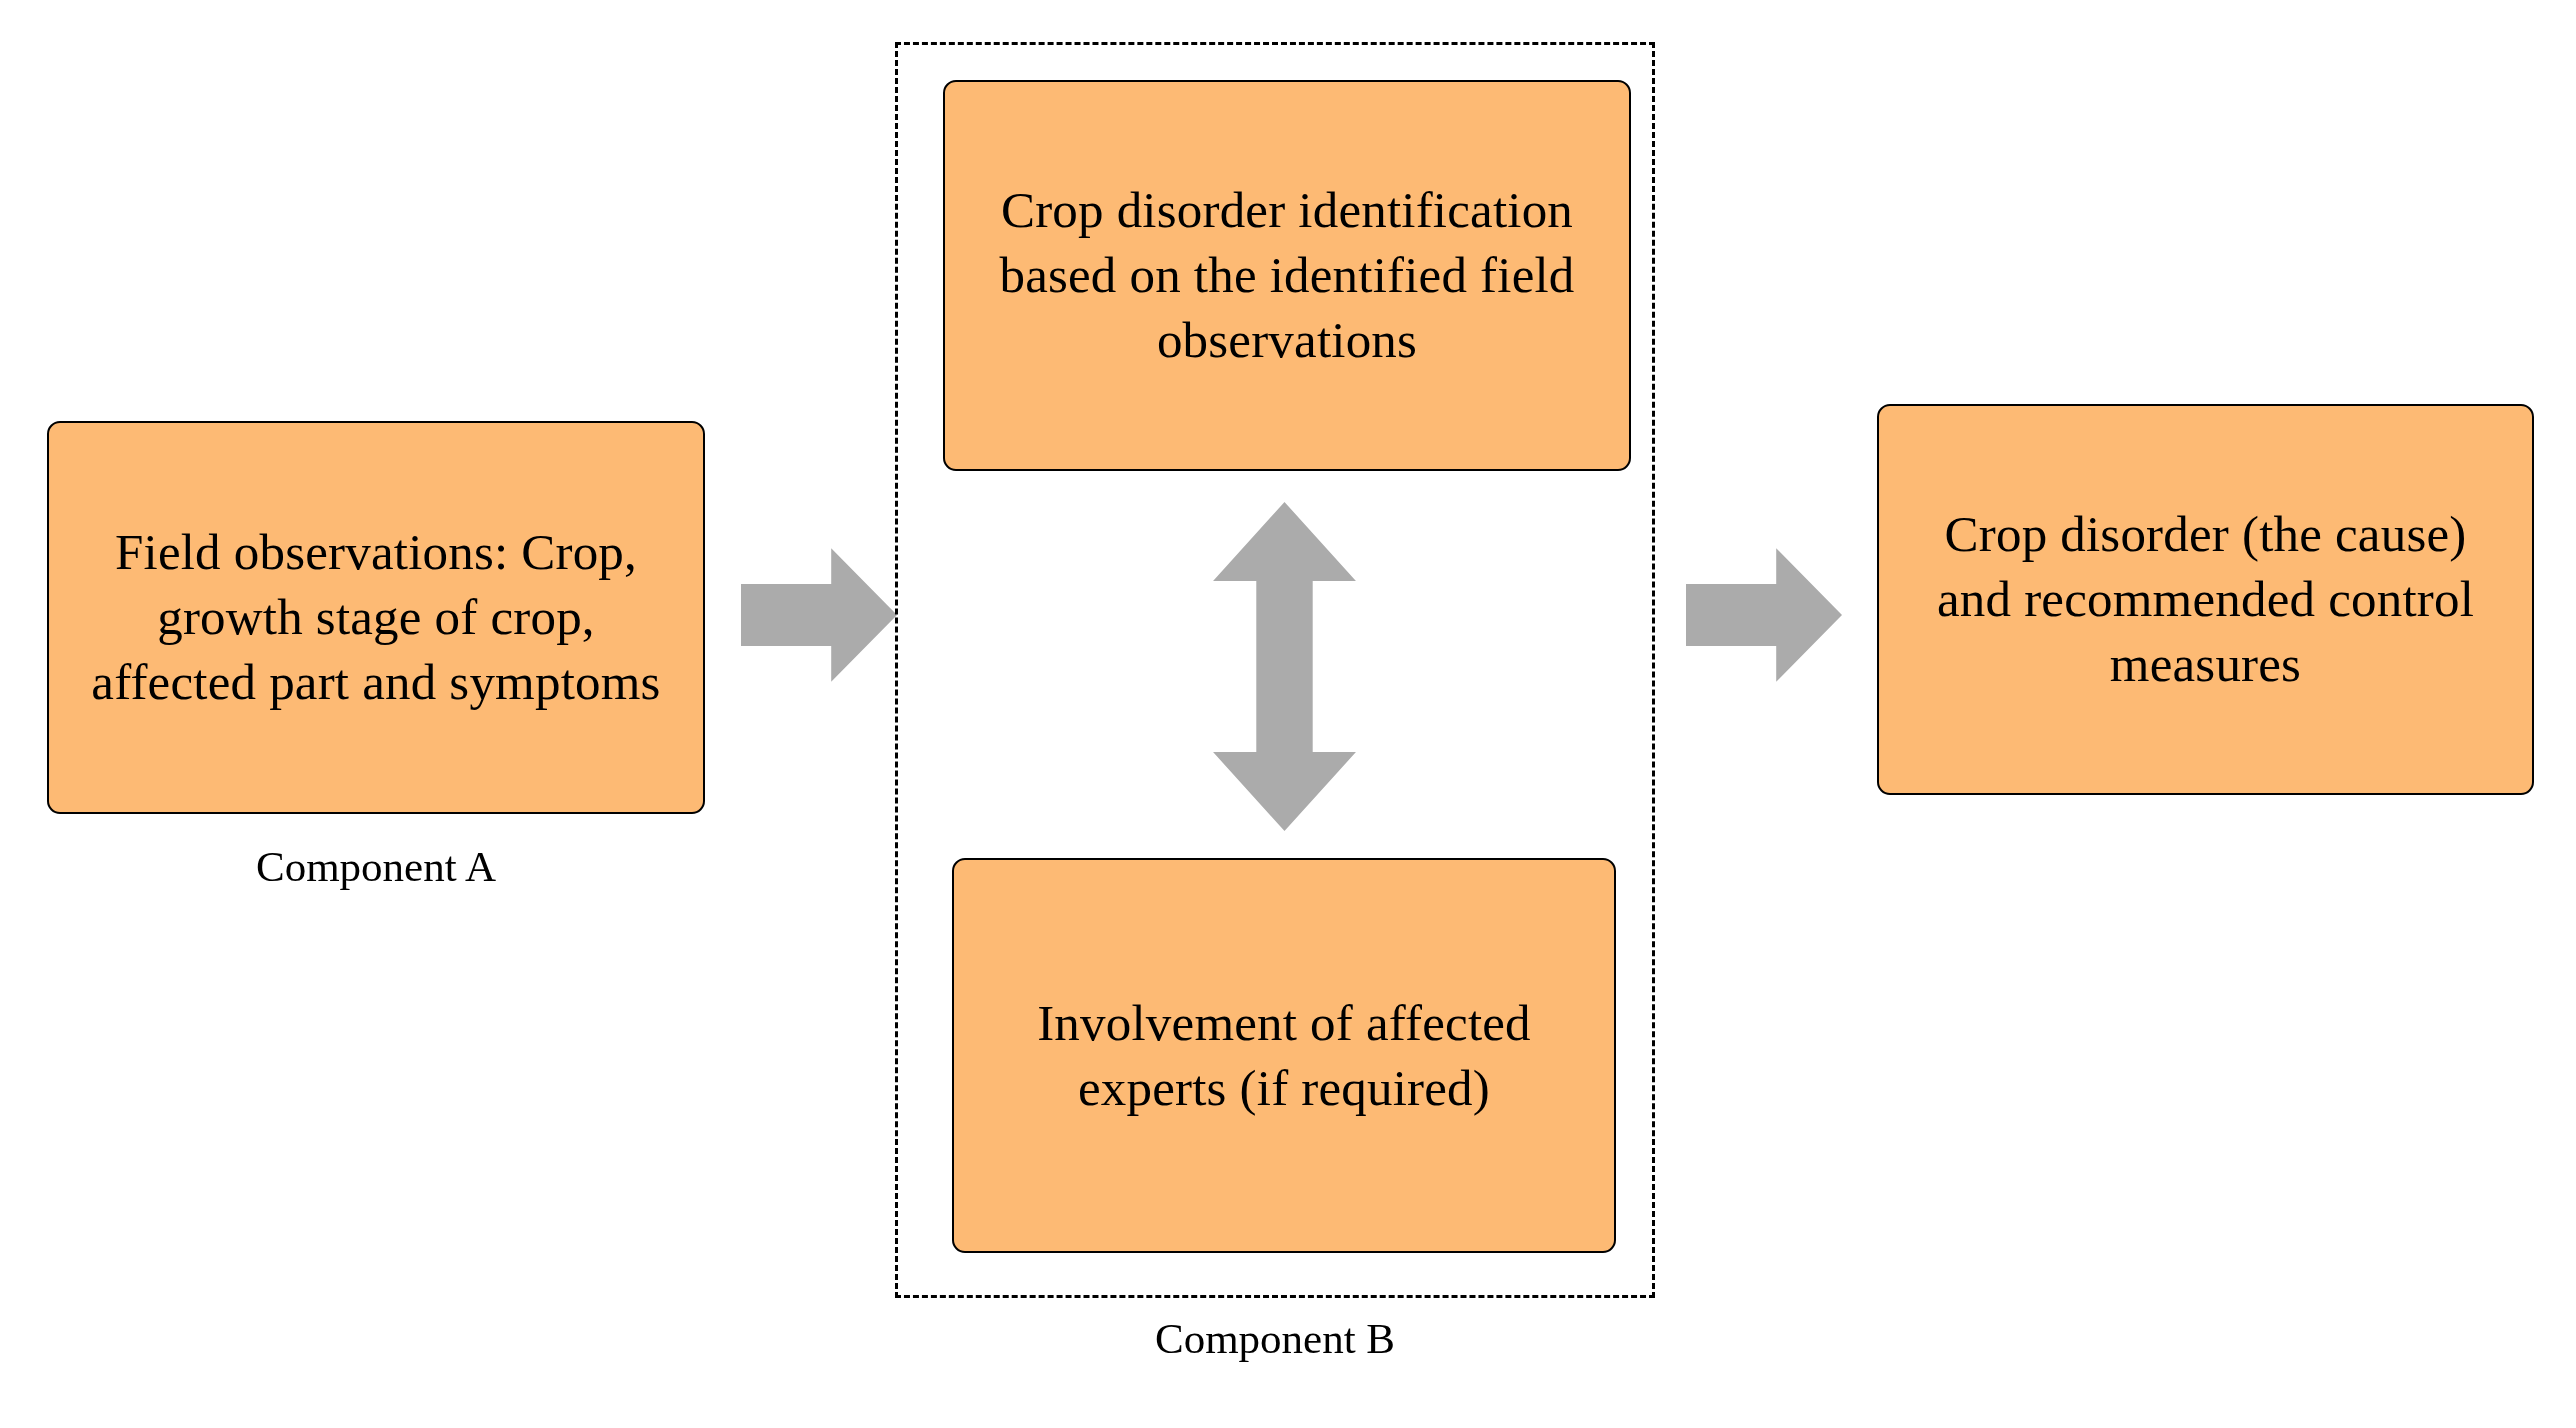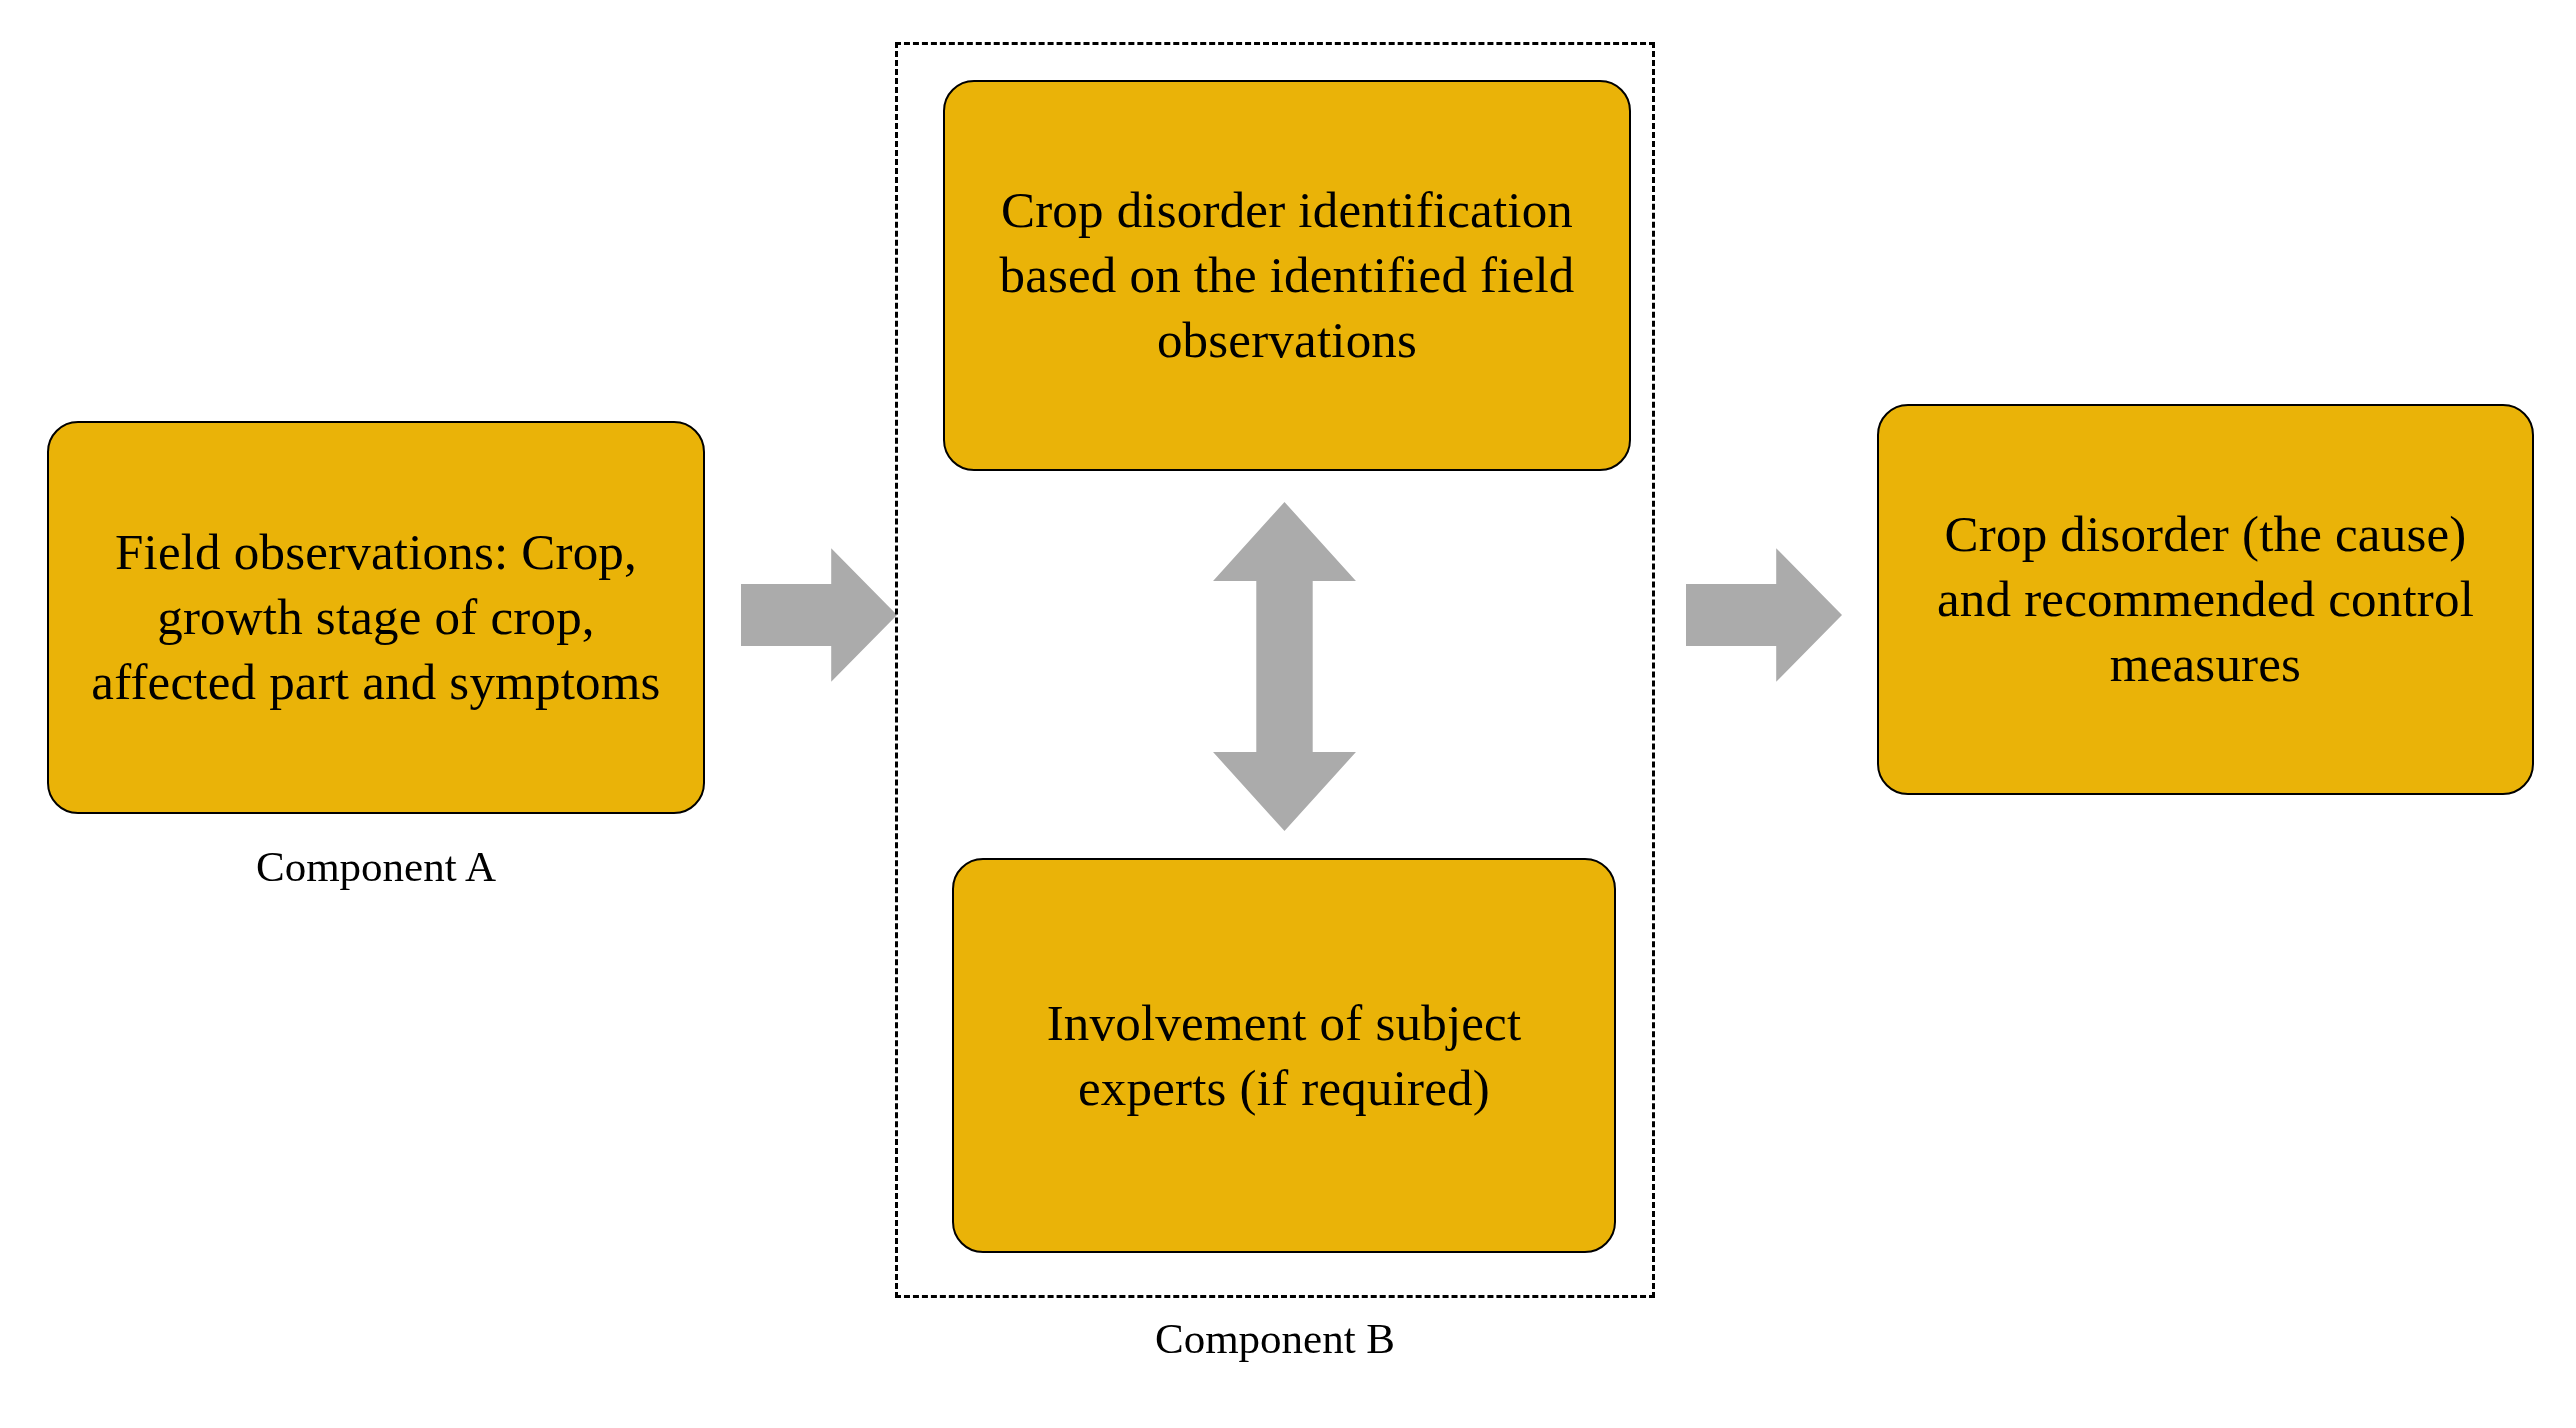--- a/index.html
+++ b/index.html
@@ -17,23 +17,23 @@
     width: 2576px;
     height: 1429px;
     background: #ffffff;
     overflow: hidden;
   }
 
   
   .node-box {
     position: absolute;
     box-sizing: border-box;
-    background: #eab308;
+    background: #fdba74;
     border: 2.8px solid #000000;
-    border-radius: 31px;
+    border-radius: 13px;
     display: flex;
     align-items: center;
     justify-content: flex-start;
     text-align: center;
   }
   .node-text {
     font-size: 51px;
     line-height: 1.27;
     padding: 0 24.5px;
     letter-spacing: 0.2px;
@@ -100,21 +100,21 @@
 
   <div class="node-box" id="box-b-top">
     <div class="node-text">Crop disorder identification based on the identified field observations</div>
   </div>
 
   <svg class="arrow" id="arrow-b-internal" viewBox="0 0 152 350">
     <polygon points="76,0 152,84 106,84 106,266 152,266 76,350 0,266 46,266 46,84 0,84" fill="#ABABAB"></polygon>
   </svg>
 
   <div class="node-box" id="box-b-bottom">
-    <div class="node-text">Involvement of subject experts (if required)</div>
+    <div class="node-text">Involvement of affected experts (if required)</div>
   </div>
 
   <div class="caption" id="caption-b">Component B</div>
 
   <svg class="arrow" id="arrow-b-to-c" viewBox="0 0 166 142">
     <polygon points="0,38 96,38 96,0 166,71 96,142 96,104 0,104" fill="#ABABAB"></polygon>
   </svg>
 
   <div class="node-box" id="box-c">
     <div class="node-text">Crop disorder (the cause) and recommended control measures</div>

